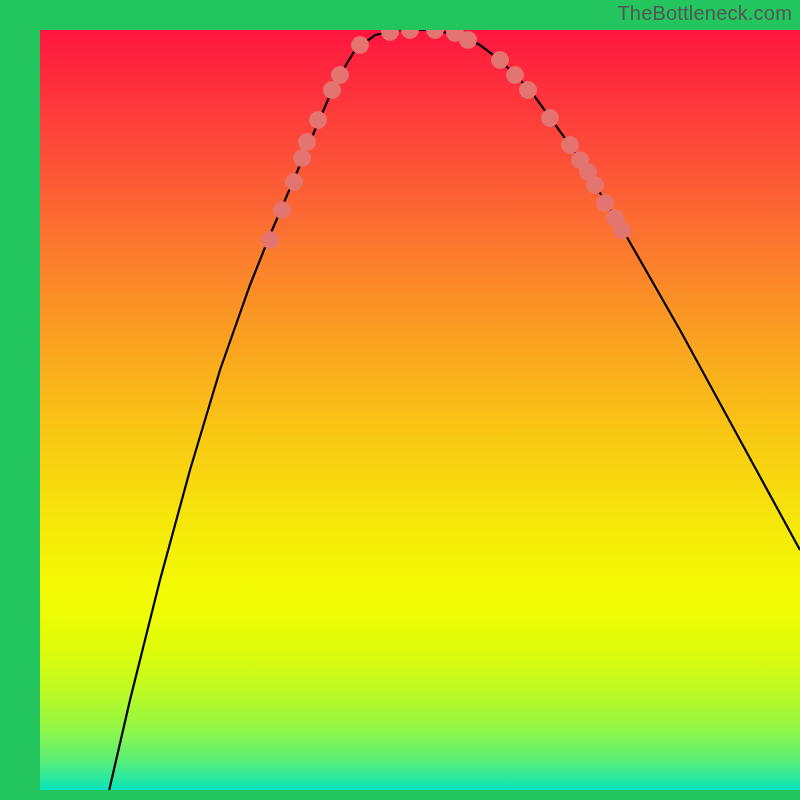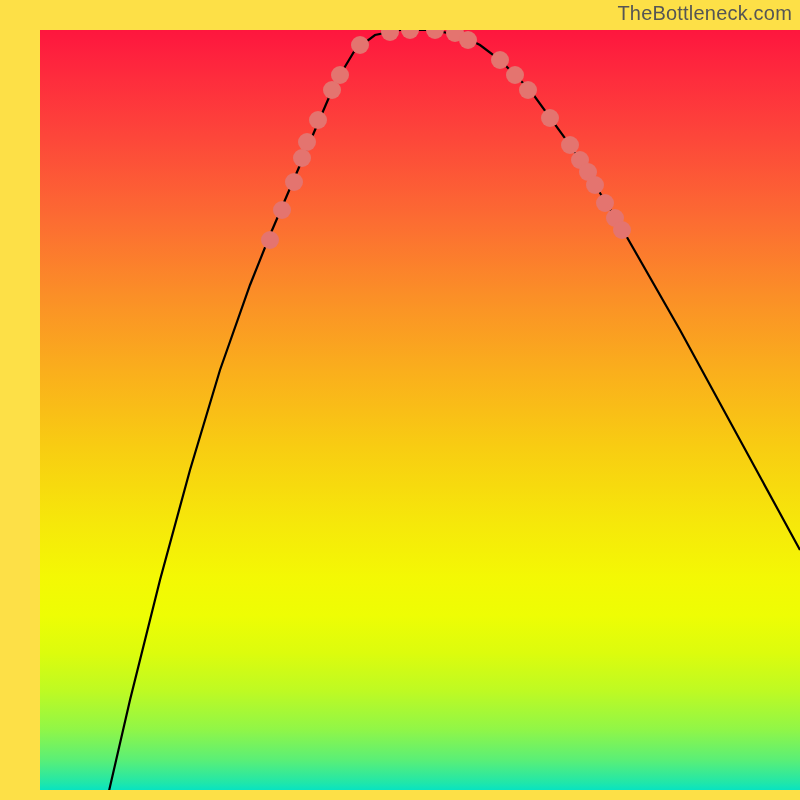--- a/index.html
+++ b/index.html
@@ -8,21 +8,21 @@
     width: 800px;
     height: 800px;
     overflow: hidden;
     background: #000;
     font-family: Arial, Helvetica, sans-serif;
   }
   .stage {
     position: relative;
     width: 800px;
     height: 800px;
-    background: #fde047;
+    background: #22c55e;
   }
   .watermark {
     position: absolute;
     top: 2px;
     right: 8px;
     color: #555;
     font-size: 20px;
     font-weight: 400;
     letter-spacing: 0.2px;
     z-index: 5;

